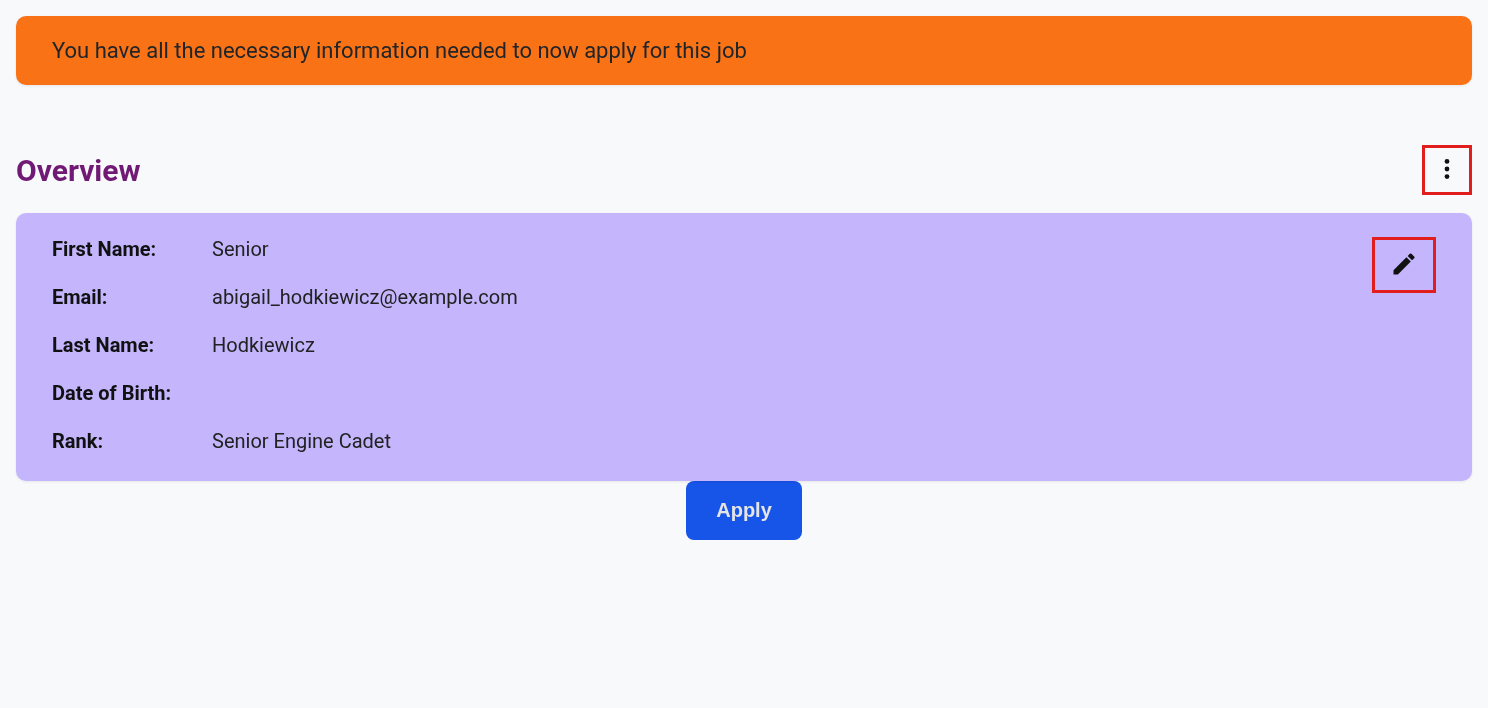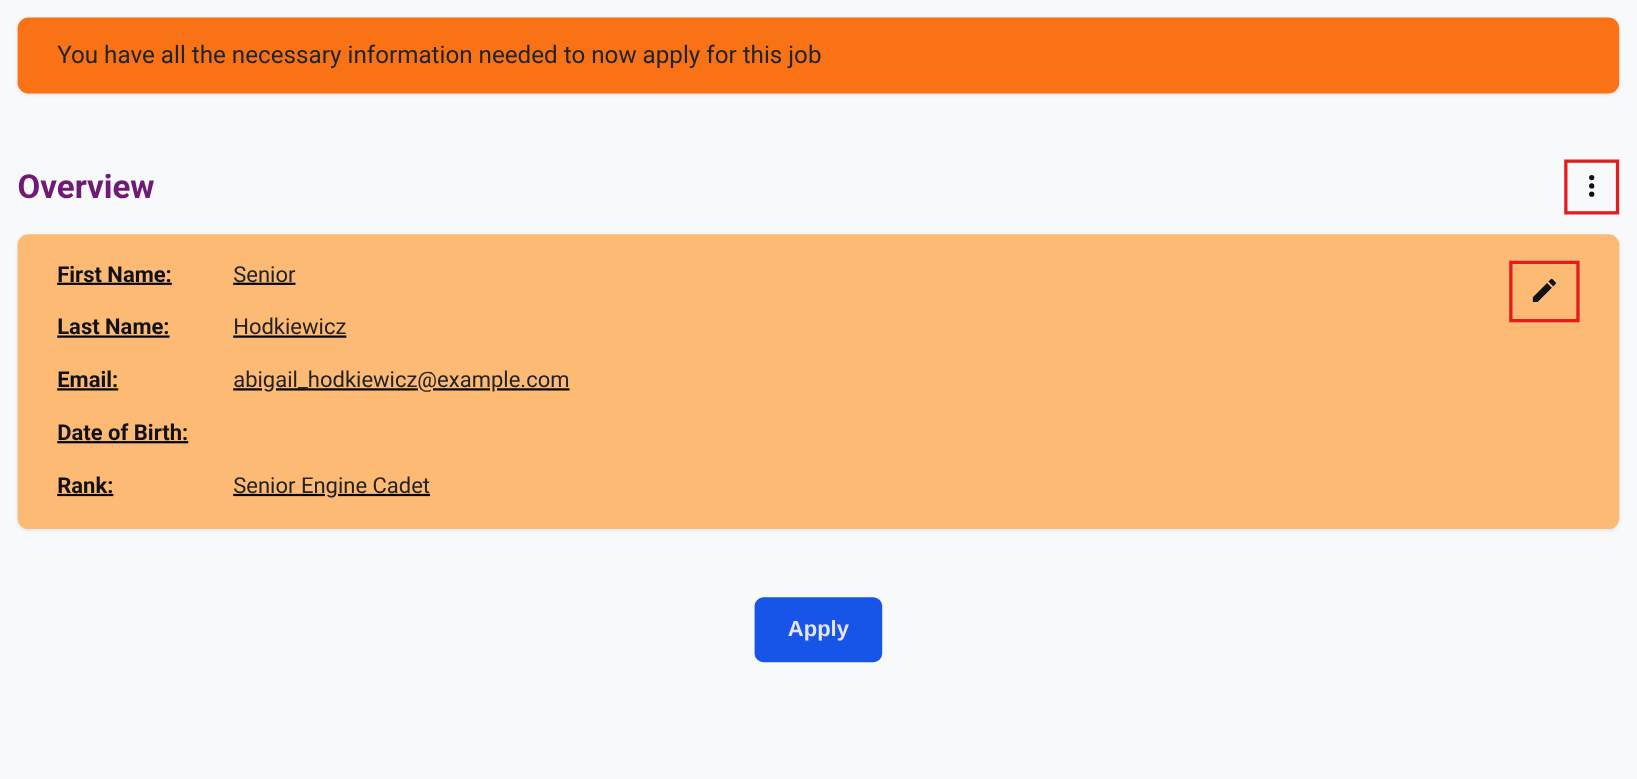--- a/index.html
+++ b/index.html
@@ -44,27 +44,25 @@
       border: 3px solid #e11d1d;
       cursor: pointer;
       padding: 0;
     }
     .icon-btn svg {
       width: 26px;
       height: 26px;
       fill: #111;
     }
     .card {
-      background: #fdba74;
+      background: #c4b5fd;
       border-radius: 10px;
       padding: 0;
       box-shadow: 0 1px 3px rgba(0,0,0,0.08);
       position: relative;
-      margin-bottom: 62px;
-      text-decoration: underline;
     }
     .card-edit {
       position: absolute;
       top: 24px;
       right: 36px;
       width: 64px;
       height: 56px;
       display: flex;
       align-items: center;
       justify-content: center;
@@ -140,26 +138,26 @@
           <path d="M3 17.25V21h3.75L17.81 9.94l-3.75-3.75L3 17.25zM20.71 7.04a1 1 0 0 0 0-1.41l-2.34-2.34a1 1 0 0 0-1.41 0l-1.83 1.83 3.75 3.75 1.83-1.83z"></path>
         </svg>
     </span>
   </button>
   <div class="field-list">
     <div class="field-row">
       <div class="field-label">First Name:</div>
       <div class="field-value">Senior</div>
     </div>
     <div class="field-row">
+      <div class="field-label">Email:</div>
+      <div class="field-value">abigail_hodkiewicz@example.com</div>
+    </div>
+    <div class="field-row">
       <div class="field-label">Last Name:</div>
       <div class="field-value">Hodkiewicz</div>
-    </div>
-    <div class="field-row">
-      <div class="field-label">Email:</div>
-      <div class="field-value">abigail_hodkiewicz@example.com</div>
     </div>
     <div class="field-row">
       <div class="field-label">Date of Birth:</div>
     </div>
     <div class="field-row">
       <div class="field-label">Rank:</div>
       <div class="field-value">Senior Engine Cadet</div>
     </div>
   </div>
 </div>

